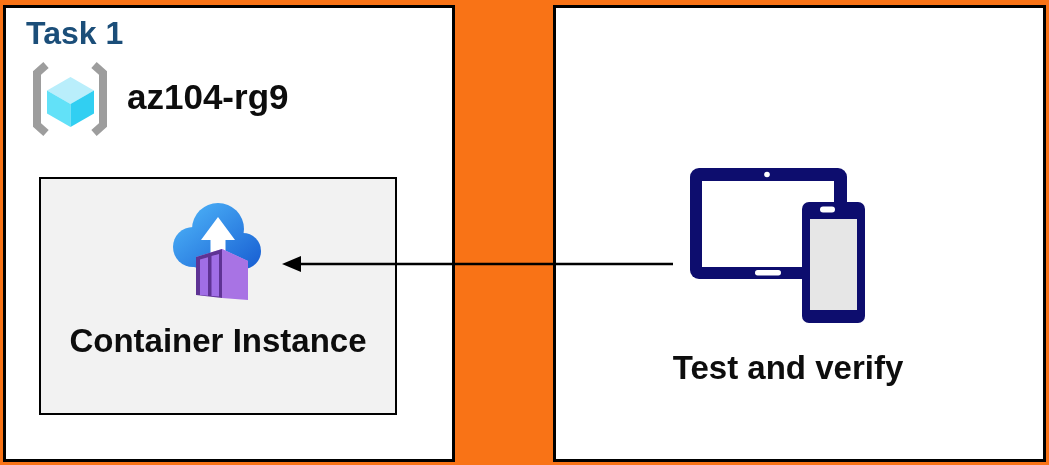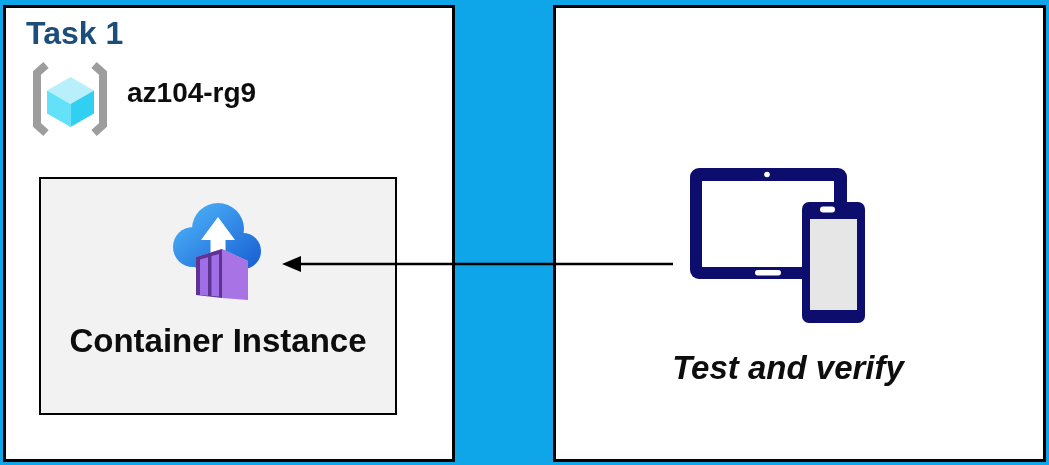--- a/index.html
+++ b/index.html
@@ -1,34 +1,34 @@
 <!DOCTYPE html>
 <html style="--header-blue: #1b4e79; --text-black: #0d0d0d; --box-border: #000000; --gray-fill: #f2f2f2; --navy: #0d0d6e; --device-screen-gray: #e6e6e6; --cloud-blue-light: #44a5f2; --cloud-blue-dark: #1a62d4; --cube-cyan-top: #b9eefb; --cube-cyan-left: #62e1f8; --cube-cyan-right: #31cff2; --bracket-gray: #9d9d9d; --container-purple-front: #5e3394; --container-purple-panel: #a06ee6; --container-purple-side: #a873e4; --container-purple-top: #c7a4f2;"><head>
 <meta charset="utf-8">
 <style>
   html,body{margin:0;padding:0;background:#fff;}
-  .stage{position:relative;width:1049px;height:465px;background:#0ea5e9;overflow:hidden;
+  .stage{position:relative;width:1049px;height:465px;background:#f97316;overflow:hidden;
          font-family:"Liberation Sans","DejaVu Sans",sans-serif;}
   .abs{position:absolute;}
   .task-box{box-sizing:border-box;border:3px solid #000;background:#fff;}
   #task1-box{left:3px;top:5px;width:452px;height:457px;}
   #task2-box{left:553px;top:5px;width:493px;height:457px;}
   .task-title{font-size:32px;font-weight:bold;color:var(--header-blue,#1b4e79);line-height:1;}
   #task1-title{left:26px;top:17px;}
   #task2-title{left:583px;top:17px;}
   #rg-icon{left:30px;top:61px;width:80px;height:76px;}
-  #rg-label{left:127px;top:79px;font-size:28px;font-weight:bold;color:var(--text-black,#0d0d0d);line-height:1;}
+  #rg-label{left:127px;top:79px;font-size:35px;font-weight:bold;color:var(--text-black,#0d0d0d);line-height:1;}
   #ci-box{left:39px;top:177px;width:358px;height:238px;box-sizing:border-box;
           background:var(--gray-fill,#f2f2f2);border:2px solid #000;}
   #ci-icon{left:166px;top:197px;width:100px;height:110px;}
   #ci-label{left:39px;top:324px;width:358px;text-align:center;font-size:33px;font-weight:bold;
             color:var(--text-black,#0d0d0d);line-height:1;}
   #devices-icon{left:685px;top:163px;width:185px;height:165px;}
   #test-label{left:638px;top:351px;width:300px;text-align:center;font-size:33px;font-weight:bold;
-              color:var(--text-black,#0d0d0d);line-height:1;font-style:italic;}
+              color:var(--text-black,#0d0d0d);line-height:1;}
   #flow-arrow{left:278px;top:252px;width:400px;height:24px;}
 </style>
 </head>
 <body>
 
 <div class="stage">
 
   <div class="abs task-box" id="task1-box"></div>
   <div class="abs task-title" id="task1-title">Task 1</div>
 

